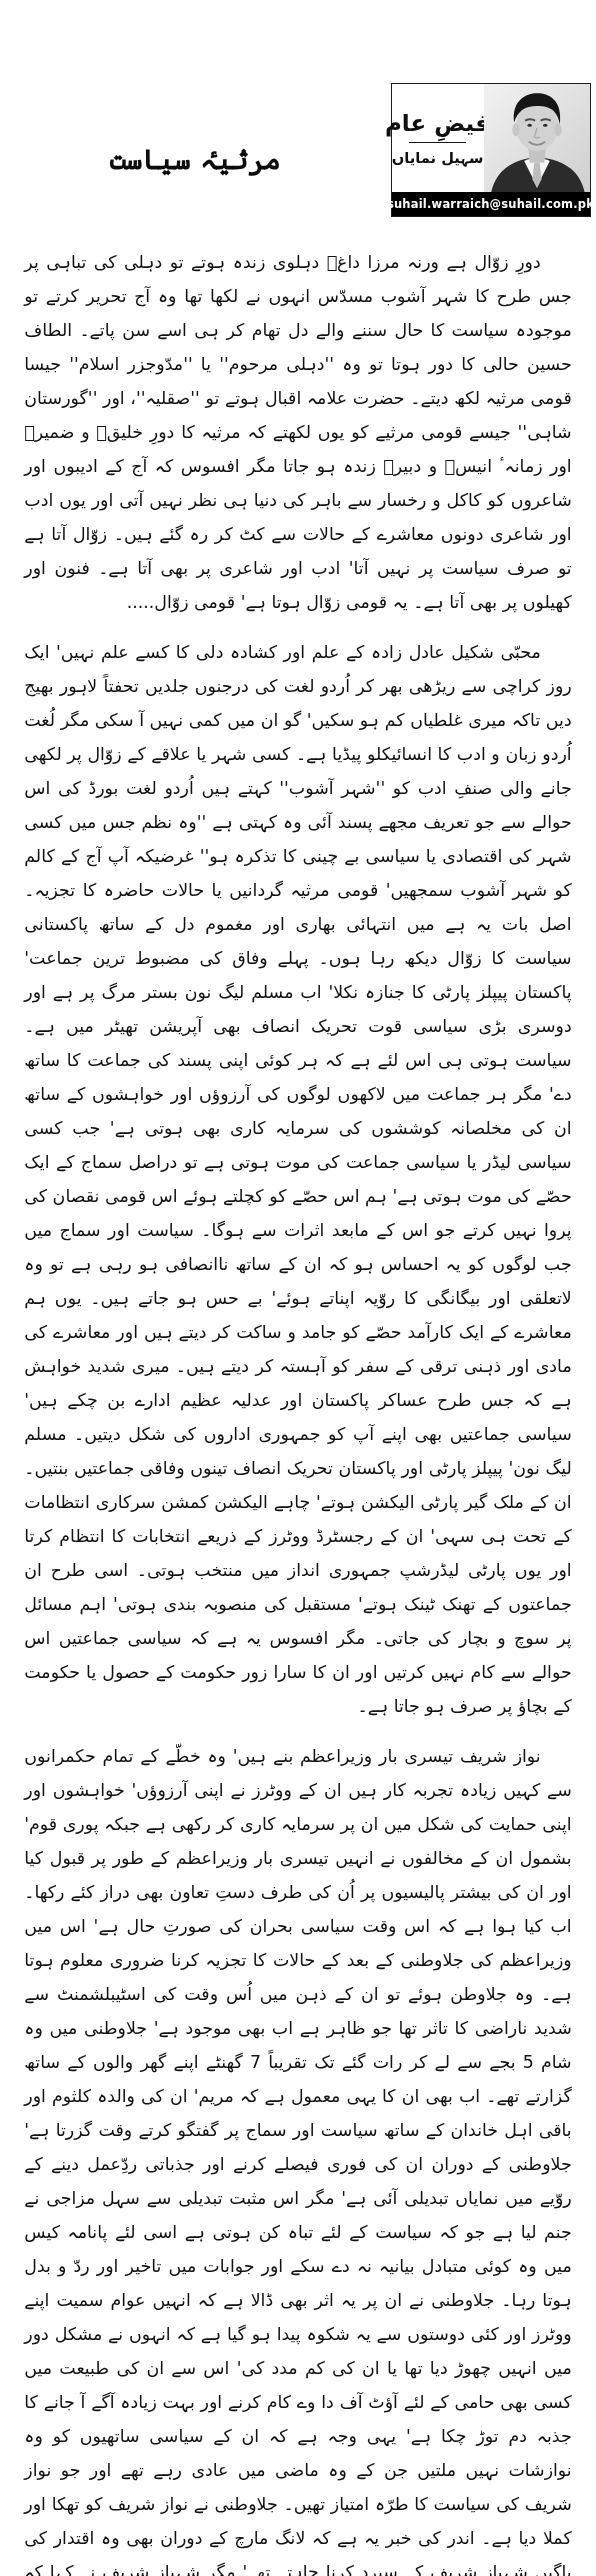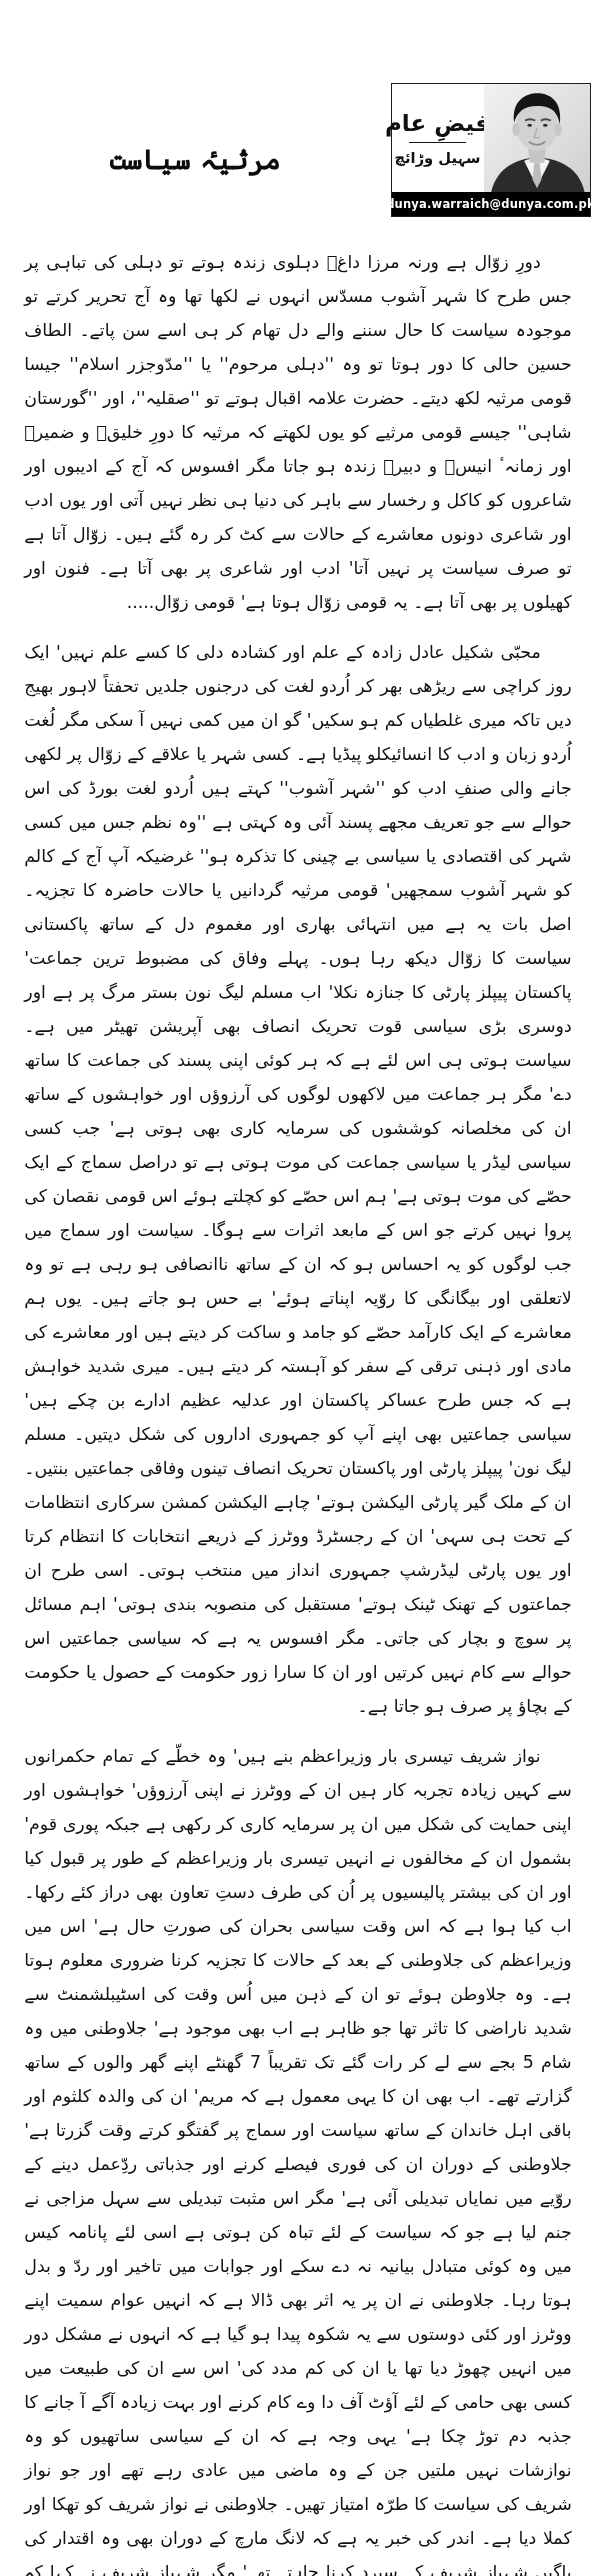--- a/index.html
+++ b/index.html
@@ -63,21 +63,21 @@
 </style>
 </head>
 <body>
 
 <div class="page">
 
   <div class="masthead-box">
     <div class="masthead-left">
       <div class="column-title">فیضِ عام</div>
       <div class="masthead-divider"></div>
-      <div class="author-name">سہیل وڑائچ</div>
+      <div class="author-name">سہیل نمایاں</div>
     </div>
     <div class="author-photo">
       <svg viewBox="0 0 116 118" preserveAspectRatio="xMidYMax slice">
         <defs>
           <linearGradient id="bg" x1="0" y1="0" x2="1" y2="1">
             <stop offset="0" stop-color="#f2f2f2"></stop>
             <stop offset="1" stop-color="#cfcfcf"></stop>
           </linearGradient>
         </defs>
         <rect x="0" y="0" width="116" height="118" fill="url(#bg)"></rect>
@@ -101,21 +101,21 @@
         <path d="M62 40 q6 -3 11 0" stroke="#4a4a4a" stroke-width="2" fill="none"></path>
 
         <ellipse cx="50" cy="45" rx="2.4" ry="1.7" fill="#2e2e2e"></ellipse>
         <ellipse cx="67" cy="45" rx="2.4" ry="1.7" fill="#2e2e2e"></ellipse>
 
         <path d="M58 48 q-2 8 -3 10 q3 2 6 0" stroke="#aeaeae" stroke-width="1.6" fill="none"></path>
 
         <path d="M49 63 q9 7 18 0" stroke="#8d8d8d" stroke-width="2" fill="none"></path>
       </svg>
     </div>
-    <div class="email-bar">dunya.warraich@dunya.com.pk</div>
+    <div class="email-bar">suhail.warraich@suhail.com.pk</div>
   </div>
 
   <h1 class="article-title">مرثیہٴ سیاست</h1>
 
   <div class="article-body">
     <p>دورِ زوّال ہے ورنہ مرزا داغؔ دہلوی زندہ ہوتے تو دہلی کی تباہی پر جس طرح کا شہر آشوب مسدّس انہوں نے لکھا تھا وہ آج تحریر کرتے تو موجودہ سیاست کا حال سننے والے دل تھام کر ہی اسے سن پاتے۔ الطاف حسین حالی کا دور ہوتا تو وہ ''دہلی مرحوم'' یا ''مدّوجزر اسلام'' جیسا قومی مرثیہ لکھ دیتے۔ حضرت علامہ اقبال ہوتے تو ''صقلیہ''، اور ''گورستان شاہی'' جیسے قومی مرثیے کو یوں لکھتے کہ مرثیہ کا دورِ خلیقؔ و ضمیرؔ اور زمانہٴ انیسؔ و دبیرؔ زندہ ہو جاتا مگر افسوس کہ آج کے ادیبوں اور شاعروں کو کاکل و رخسار سے باہر کی دنیا ہی نظر نہیں آتی اور یوں ادب اور شاعری دونوں معاشرے کے حالات سے کٹ کر رہ گئے ہیں۔ زوّال آتا ہے تو صرف سیاست پر نہیں آتا' ادب اور شاعری پر بھی آتا ہے۔ فنون اور کھیلوں پر بھی آتا ہے۔ یہ قومی زوّال ہوتا ہے' قومی زوّال.....</p>
     <p>محبّی شکیل عادل زادہ کے علم اور کشادہ دلی کا کسے علم نہیں' ایک روز کراچی سے ریڑھی بھر کر اُردو لغت کی درجنوں جلدیں تحفتاً لاہور بھیج دیں تاکہ میری غلطیاں کم ہو سکیں' گو ان میں کمی نہیں آ سکی مگر لُغت اُردو زبان و ادب کا انسائیکلو پیڈیا ہے۔ کسی شہر یا علاقے کے زوّال پر لکھی جانے والی صنفِ ادب کو ''شہر آشوب'' کہتے ہیں اُردو لغت بورڈ کی اس حوالے سے جو تعریف مجھے پسند آئی وہ کہتی ہے ''وہ نظم جس میں کسی شہر کی اقتصادی یا سیاسی بے چینی کا تذکرہ ہو'' غرضیکہ آپ آج کے کالم کو شہر آشوب سمجھیں' قومی مرثیہ گردانیں یا حالات حاضرہ کا تجزیہ۔ اصل بات یہ ہے میں انتہائی بھاری اور مغموم دل کے ساتھ پاکستانی سیاست کا زوّال دیکھ رہا ہوں۔ پہلے وفاق کی مضبوط ترین جماعت' پاکستان پیپلز پارٹی کا جنازہ نکلا' اب مسلم لیگ نون بستر مرگ پر ہے اور دوسری بڑی سیاسی قوت تحریک انصاف بھی آپریشن تھیٹر میں ہے۔ سیاست ہوتی ہی اس لئے ہے کہ ہر کوئی اپنی پسند کی جماعت کا ساتھ دے' مگر ہر جماعت میں لاکھوں لوگوں کی آرزوؤں اور خواہشوں کے ساتھ ان کی مخلصانہ کوششوں کی سرمایہ کاری بھی ہوتی ہے' جب کسی سیاسی لیڈر یا سیاسی جماعت کی موت ہوتی ہے تو دراصل سماج کے ایک حصّے کی موت ہوتی ہے' ہم اس حصّے کو کچلتے ہوئے اس قومی نقصان کی پروا نہیں کرتے جو اس کے مابعد اثرات سے ہوگا۔ سیاست اور سماج میں جب لوگوں کو یہ احساس ہو کہ ان کے ساتھ ناانصافی ہو رہی ہے تو وہ لاتعلقی اور بیگانگی کا روّیہ اپناتے ہوئے' بے حس ہو جاتے ہیں۔ یوں ہم معاشرے کے ایک کارآمد حصّے کو جامد و ساکت کر دیتے ہیں اور معاشرے کی مادی اور ذہنی ترقی کے سفر کو آہستہ کر دیتے ہیں۔ میری شدید خواہش ہے کہ جس طرح عساکر پاکستان اور عدلیہ عظیم ادارے بن چکے ہیں' سیاسی جماعتیں بھی اپنے آپ کو جمہوری اداروں کی شکل دیتیں۔ مسلم لیگ نون' پیپلز پارٹی اور پاکستان تحریک انصاف تینوں وفاقی جماعتیں بنتیں۔ ان کے ملک گیر پارٹی الیکشن ہوتے' چاہے الیکشن کمشن سرکاری انتظامات کے تحت ہی سہی' ان کے رجسٹرڈ ووٹرز کے ذریعے انتخابات کا انتظام کرتا اور یوں پارٹی لیڈرشپ جمہوری انداز میں منتخب ہوتی۔ اسی طرح ان جماعتوں کے تھنک ٹینک ہوتے' مستقبل کی منصوبہ بندی ہوتی' اہم مسائل پر سوچ و بچار کی جاتی۔ مگر افسوس یہ ہے کہ سیاسی جماعتیں اس حوالے سے کام نہیں کرتیں اور ان کا سارا زور حکومت کے حصول یا حکومت کے بچاؤ پر صرف ہو جاتا ہے۔</p>
     <p>نواز شریف تیسری بار وزیراعظم بنے ہیں' وہ خطّے کے تمام حکمرانوں سے کہیں زیادہ تجربہ کار ہیں ان کے ووٹرز نے اپنی آرزوؤں' خواہشوں اور اپنی حمایت کی شکل میں ان پر سرمایہ کاری کر رکھی ہے جبکہ پوری قوم' بشمول ان کے مخالفوں نے انہیں تیسری بار وزیراعظم کے طور پر قبول کیا اور ان کی بیشتر پالیسیوں پر اُن کی طرف دستِ تعاون بھی دراز کئے رکھا۔ اب کیا ہوا ہے کہ اس وقت سیاسی بحران کی صورتِ حال ہے' اس میں وزیراعظم کی جلاوطنی کے بعد کے حالات کا تجزیہ کرنا ضروری معلوم ہوتا ہے۔ وہ جلاوطن ہوئے تو ان کے ذہن میں اُس وقت کی اسٹیبلشمنٹ سے شدید ناراضی کا تاثر تھا جو ظاہر ہے اب بھی موجود ہے' جلاوطنی میں وہ شام 5 بجے سے لے کر رات گئے تک تقریباً 7 گھنٹے اپنے گھر والوں کے ساتھ گزارتے تھے۔ اب بھی ان کا یہی معمول ہے کہ مریم' ان کی والدہ کلثوم اور باقی اہل خاندان کے ساتھ سیاست اور سماج پر گفتگو کرتے وقت گزرتا ہے' جلاوطنی کے دوران ان کی فوری فیصلے کرنے اور جذباتی ردِّعمل دینے کے روّیے میں نمایاں تبدیلی آئی ہے' مگر اس مثبت تبدیلی سے سہل مزاجی نے جنم لیا ہے جو کہ سیاست کے لئے تباہ کن ہوتی ہے اسی لئے پانامہ کیس میں وہ کوئی متبادل بیانیہ نہ دے سکے اور جوابات میں تاخیر اور ردّ و بدل ہوتا رہا۔ جلاوطنی نے ان پر یہ اثر بھی ڈالا ہے کہ انہیں عوام سمیت اپنے ووٹرز اور کئی دوستوں سے یہ شکوہ پیدا ہو گیا ہے کہ انہوں نے مشکل دور میں انہیں چھوڑ دیا تھا یا ان کی کم مدد کی' اس سے ان کی طبیعت میں کسی بھی حامی کے لئے آؤٹ آف دا وے کام کرنے اور بہت زیادہ آگے آ جانے کا جذبہ دم توڑ چکا ہے' یہی وجہ ہے کہ ان کے سیاسی ساتھیوں کو وہ نوازشات نہیں ملتیں جن کے وہ ماضی میں عادی رہے تھے اور جو نواز شریف کی سیاست کا طرّہ امتیاز تھیں۔ جلاوطنی نے نواز شریف کو تھکا اور کملا دیا ہے۔ اندر کی خبر یہ ہے کہ لانگ مارچ کے دوران بھی وہ اقتدار کی باگیں شہباز شریف کے سپرد کرنا چاہتے تھے' مگر شہباز شریف نے کہا کہ آپ مجھ سے بہتر چلا رہے ہیں' ایسا لگتا ہے کہ نواز شریف اپنے خاندان اور اپنی سیاست کو چلانے کے لئے اپنے بھائی کو ہی آگے لائیں گے۔ یاد رہے کہ دونوں میں اختلاف رائے ضرور ہوتا ہے مگر ہیں دونوں یک جان دو قالب۔ سیاست کا بھلا چاہنے والے پاکستانی کی حیثیت سے میری خواہش ہے کہ نون لیگ مضبوط ہو' وفاق بھر میں مقبول ہو تاکہ یہ بطور ادارہ ملک کے لئے بہتر ثابت ہو اور اس کے لئے متبادل و موزوں ترین امیدوار شہباز شریف ہی ہیں۔</p>
 
   </div>

